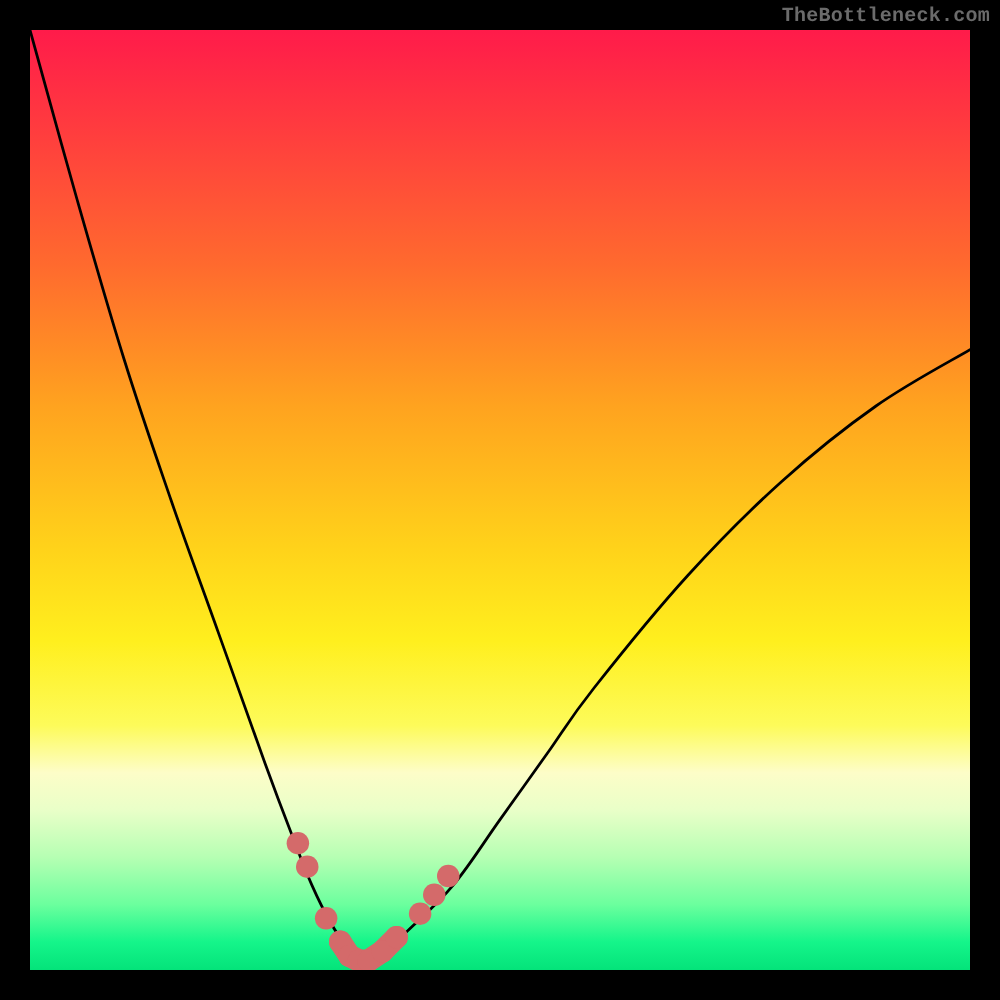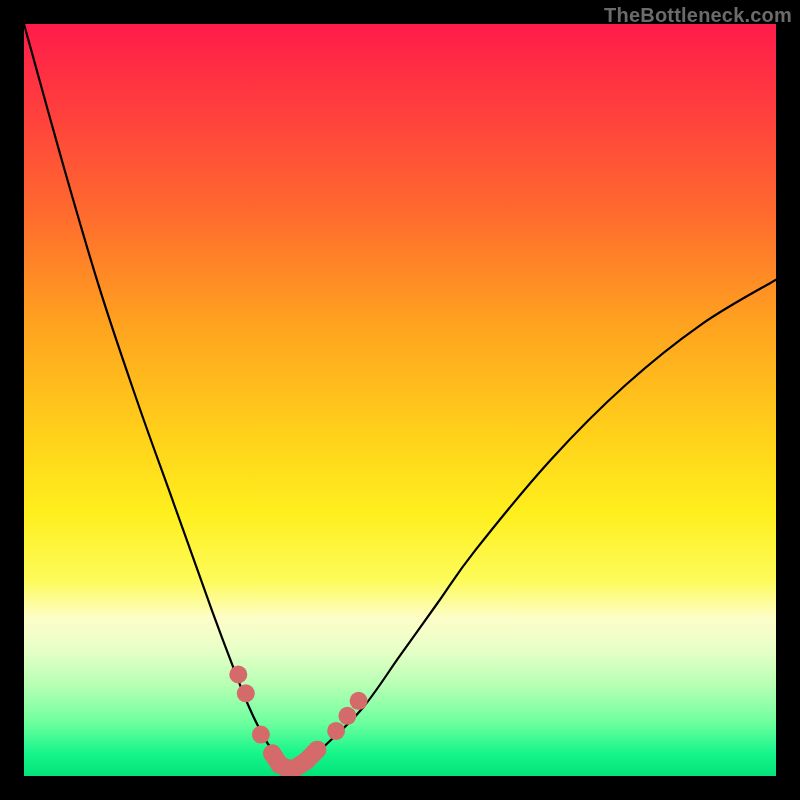--- a/index.html
+++ b/index.html
@@ -37,22 +37,22 @@
       #b6ffb3 88%,
       #6cff9e 93%,
       #15f58a 97%,
       #04e37a 100%
     );
   }
   .watermark {
     position: absolute;
     top: 4px;
     right: 8px;
-    font-family: Liberation Sans, sans-serif;
-    font-size: 20px;
+    font-family: Liberation Mono, monospace;
+    font-size: 16px;
     font-weight: 600;
     color: #6b6b6b;
     letter-spacing: 0.2px;
     user-select: none;
   }
   svg.curve {
     position: absolute;
     top: 0;
     left: 0;
     width: 752px;

